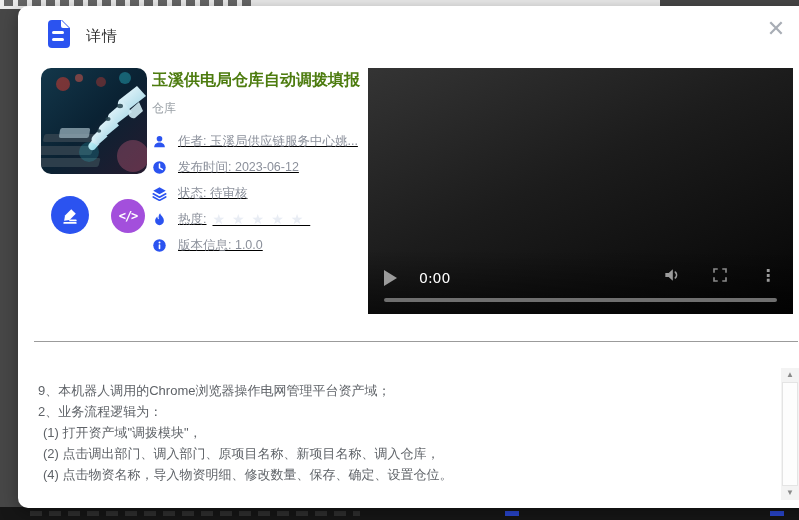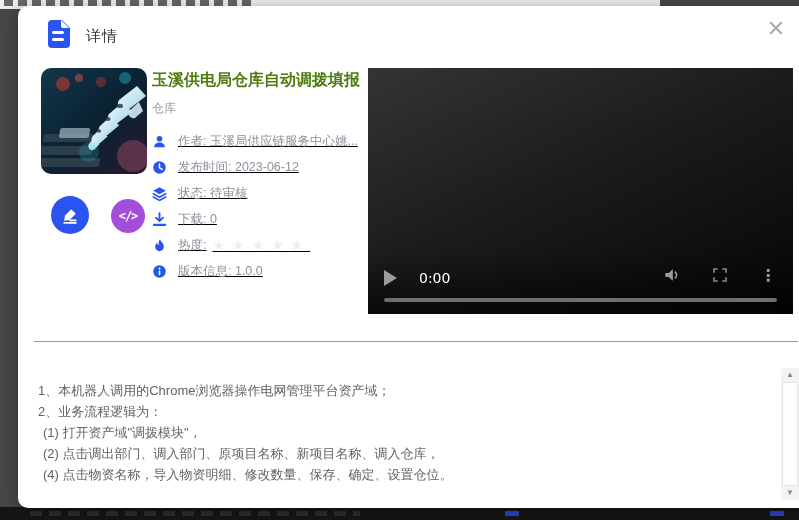--- a/index.html
+++ b/index.html
@@ -202,27 +202,20 @@
 
       <div class="meta-row">
         <svg class="micon" viewBox="0 0 24 24">
           <path d="M12 2 L22 7.5 12 13 2 7.5 z" fill="#2b53f0"></path>
           <path d="M2 12.5 l10 5.5 10-5.5" stroke="#2b53f0" stroke-width="2.6" fill="none" stroke-linecap="round" stroke-linejoin="round"></path>
           <path d="M2 17.5 l10 5.5 10-5.5" stroke="#2b53f0" stroke-width="2.6" fill="none" stroke-linecap="round" stroke-linejoin="round"></path>
         </svg>
         <span class="mtext">状态: 待审核</span>
       </div>
 
-      <div class="meta-row">
-        <svg class="micon" viewBox="0 0 24 24">
-          <path d="M12 2 v11 M6.5 9 l5.5 5.5 5.5-5.5" stroke="#2b53f0" stroke-width="3" fill="none" stroke-linecap="round" stroke-linejoin="round"></path>
-          <path d="M3 20.5 h18" stroke="#2b53f0" stroke-width="3.4" stroke-linecap="round"></path>
-        </svg>
-        <span class="mtext">下载: 0</span>
-      </div>
 
       <div class="meta-row">
         <svg class="micon" viewBox="0 0 24 24">
           <path d="M13 2 c1 4 6 6 6 12 a7 7 0 0 1 -14 0 c0-3 1.5-5 3.5-7 0 2.5 1 4 2.5 4.5 C10 8 10.5 4.5 13 2 z" fill="#2b53f0"></path>
         </svg>
         <span class="mtext">热度:</span>
         <span class="stars">★★★★★</span>
       </div>
 
       <div class="meta-row">
@@ -275,21 +268,21 @@
           </div>
       </div>
       <div class="vprogress"></div>
     </div>
   </div>
 
   <div class="divider"></div>
 
 
   <div class="desc">
-    <div class="line">1、本机器人调用的Chrome浏览器操作电网管理平台资产域；</div>
+    <div class="line">9、本机器人调用的Chrome浏览器操作电网管理平台资产域；</div>
     <div class="line">2、业务流程逻辑为：</div>
     <div class="line indent">(1) 打开资产域"调拨模块"，</div>
     <div class="line indent">(2) 点击调出部门、调入部门、原项目名称、新项目名称、调入仓库，</div>
     <div class="line indent">(4) 点击物资名称，导入物资明细、修改数量、保存、确定、设置仓位。</div>
   </div>
 
   <div class="scrollbar">
     <div class="sb-arrow">▲</div>
     <div class="sb-thumb"></div>
     <div class="sb-arrow">▼</div>

